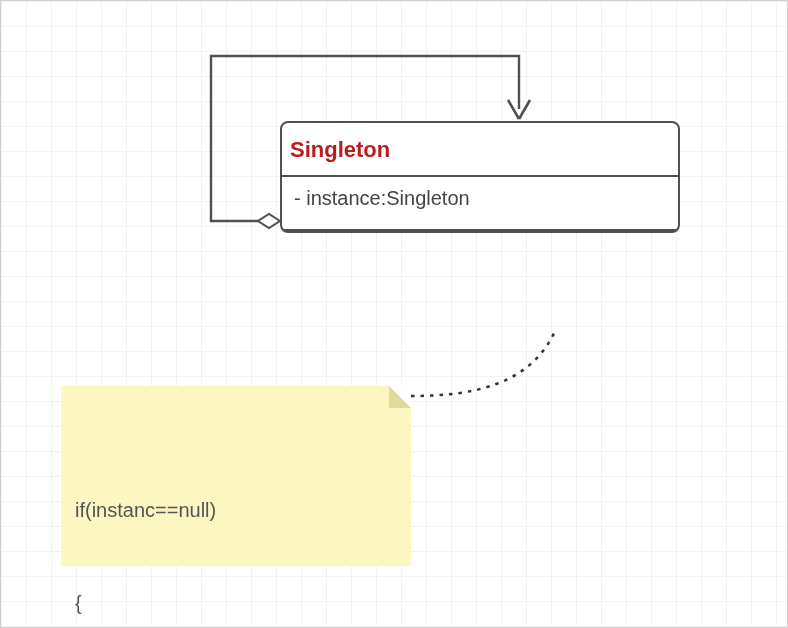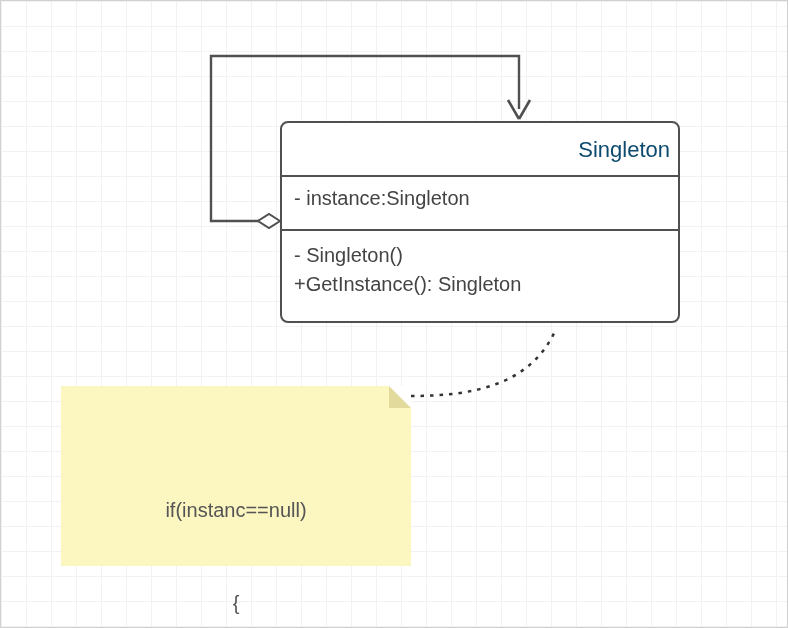--- a/index.html
+++ b/index.html
@@ -34,26 +34,26 @@
     position: absolute;
     left: 279px;
     top: 120px;
     width: 400px;
     background: #ffffff;
     border: 2px solid #505050;
     border-radius: 8px;
     box-sizing: border-box;
   }
   .class-title {
-    text-align: right;
-    font-weight: normal;
+    text-align: left;
+    font-weight: bold;
     font-size: 22px;
     padding: 14px 8px 12px 8px;
     border-bottom: 2px solid #505050;
-    color: #0c4a6e;
+    color: #b91c1c;
   }
   .class-attrs {
     font-size: 20px;
     padding: 10px 10px 18px 12px;
     border-bottom: 2px solid #505050;
     color: #444;
     min-height: 24px;
   }
   .class-ops {
     font-size: 20px;
@@ -67,21 +67,20 @@
     top: 385px;
     width: 350px;
     height: 180px;
     background: #fcf6c0;
     box-sizing: border-box;
     padding: 16px 14px 14px 14px;
     font-size: 20px;
     color: #555;
     line-height: 1.55;
     white-space: pre;
-    text-align: center;
   }
   .note-fold {
     position: absolute;
     right: 0;
     top: 0;
     width: 0;
     height: 0;
     border-top: 22px solid #ffffff;
     border-left: 22px solid #e1da9c;
   }
@@ -110,24 +109,20 @@
     <path d="M 279 220 L 268 213 L 257 220 L 268 227 Z" fill="#ffffff" stroke="#505050" stroke-width="2"></path>
 
     <path d="M 410 395 C 470 395, 530 385, 555 328" fill="none" stroke="#333333" stroke-width="2.5" stroke-dasharray="3.5 6"></path>
   </svg>
 
   <div class="class-box">
     <div class="class-title">Singleton</div>
     <div class="class-attrs">
       <div>- instance:Singleton</div>
     </div>
-    <div class="class-ops">
-      <div>- Singleton()</div>
-      <div>+GetInstance(): Singleton</div>
-    </div>
   </div>
 
   <div class="note">
     <div class="note-fold"></div>
     <div>if(instanc==null)</div>
     <div>{</div>
     
     
     
   </div>

